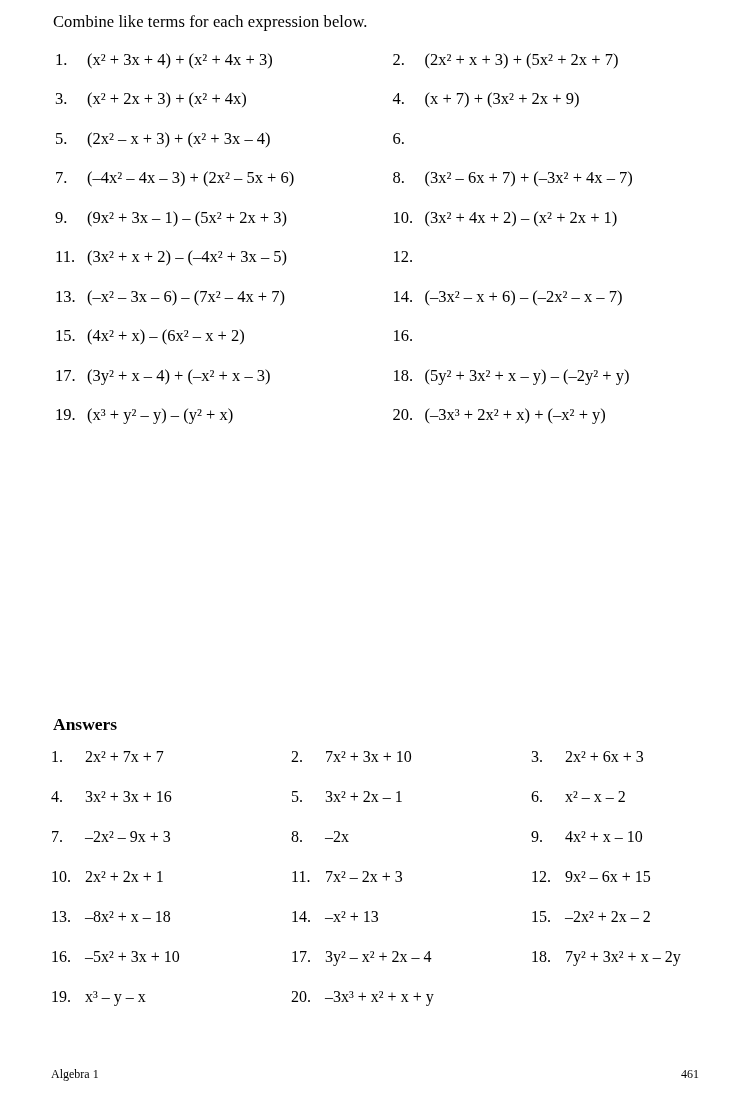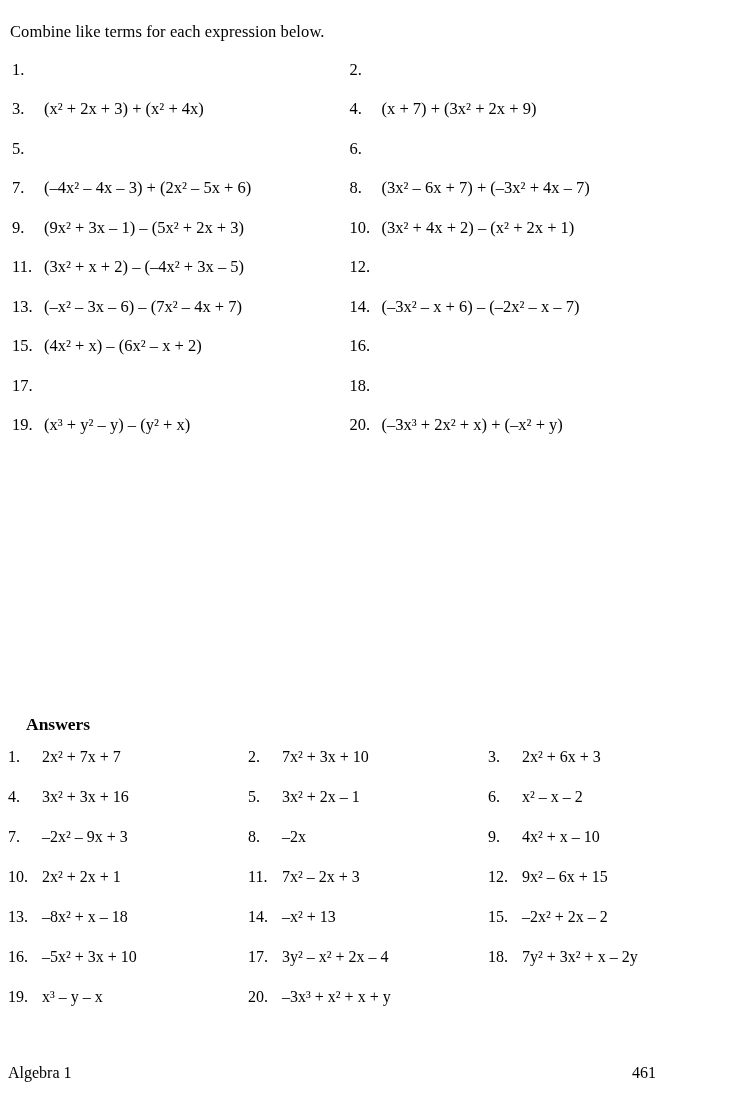--- a/index.html
+++ b/index.html
@@ -13,21 +13,22 @@
     font-family: "Liberation Serif", serif;
     color: #000000;
     position: relative;
     overflow: hidden;
   }
   .page {
     position: relative;
     width: 664px;
     height: 1094px;
     box-sizing: border-box;
-    padding: 20px 8px 0 8px;
+    padding: 10px 8px 0 8px;
+    margin-left: 43px;
   }
   .instructions {
     font-size: 16.5px;
     line-height: 1.2;
     margin: 2px 0 0 2px;
     letter-spacing: 0.1px;
   }
   .problems {
     margin-top: 18px;
     position: relative;
@@ -51,21 +52,21 @@
   }
   .pexp {
     white-space: nowrap;
   }
   .answers-head {
     font-size: 17.5px;
     font-weight: bold;
     margin: 0 0 0 2px;
     position: absolute;
     top: 714px;
-    left: 24px;
+    left: 8px;
   }
   .answers {
     position: absolute;
     top: 748px;
     left: 8px;
     width: 720px;
   }
   .arow {
     display: flex;
     width: 100%;
@@ -82,55 +83,58 @@
     flex: 0 0 34px;
   }
   .aexp { white-space: nowrap; }
   .footer {
     position: absolute;
     bottom: 12px;
     left: 8px;
     right: 8px;
     display: flex;
     justify-content: space-between;
-    font-size: 16px;
+    font-size: 12px;
   }
 </style>
 </head>
 <body>
 
 <div class="page">
 
   <div class="instructions">Combine like terms for each expression below.</div>
 
   <div class="problems">
 
     <div class="prow">
       <div class="pcell left">
         <span class="pnum">1.</span>
+        <span class="pexp">(x² + 3x + 4) + (x² + 4x + 3)</span>
       </div>
       <div class="pcell right">
         <span class="pnum">2.</span>
+        <span class="pexp">(2x² + x + 3) + (5x² + 2x + 7)</span>
       </div>
     </div>
 
     <div class="prow">
       <div class="pcell left">
         <span class="pnum">3.</span>
         <span class="pexp">(x² + 2x + 3) + (x² + 4x)</span>
       </div>
       <div class="pcell right">
         <span class="pnum">4.</span>
         <span class="pexp">(x + 7) + (3x² + 2x + 9)</span>
       </div>
     </div>
 
     <div class="prow">
       <div class="pcell left">
         <span class="pnum">5.</span>
+        <span class="pexp">(2x² – x + 3) + (x² + 3x – 4)</span>
       </div>
       <div class="pcell right">
         <span class="pnum">6.</span>
       </div>
     </div>
 
     <div class="prow">
       <div class="pcell left">
         <span class="pnum">7.</span>
         <span class="pexp">(–4x² – 4x – 3) + (2x² – 5x + 6)</span>
@@ -179,23 +183,25 @@
         <span class="pexp">(4x² + x) – (6x² – x + 2)</span>
       </div>
       <div class="pcell right">
         <span class="pnum">16.</span>
       </div>
     </div>
 
     <div class="prow">
       <div class="pcell left">
         <span class="pnum">17.</span>
+        <span class="pexp">(3y² + x – 4) + (–x² + x – 3)</span>
       </div>
       <div class="pcell right">
         <span class="pnum">18.</span>
+        <span class="pexp">(5y² + 3x² + x – y) – (–2y² + y)</span>
       </div>
     </div>
 
     <div class="prow">
       <div class="pcell left">
         <span class="pnum">19.</span>
         <span class="pexp">(x³ + y² – y) – (y² + x)</span>
       </div>
       <div class="pcell right">
         <span class="pnum">20.</span>

